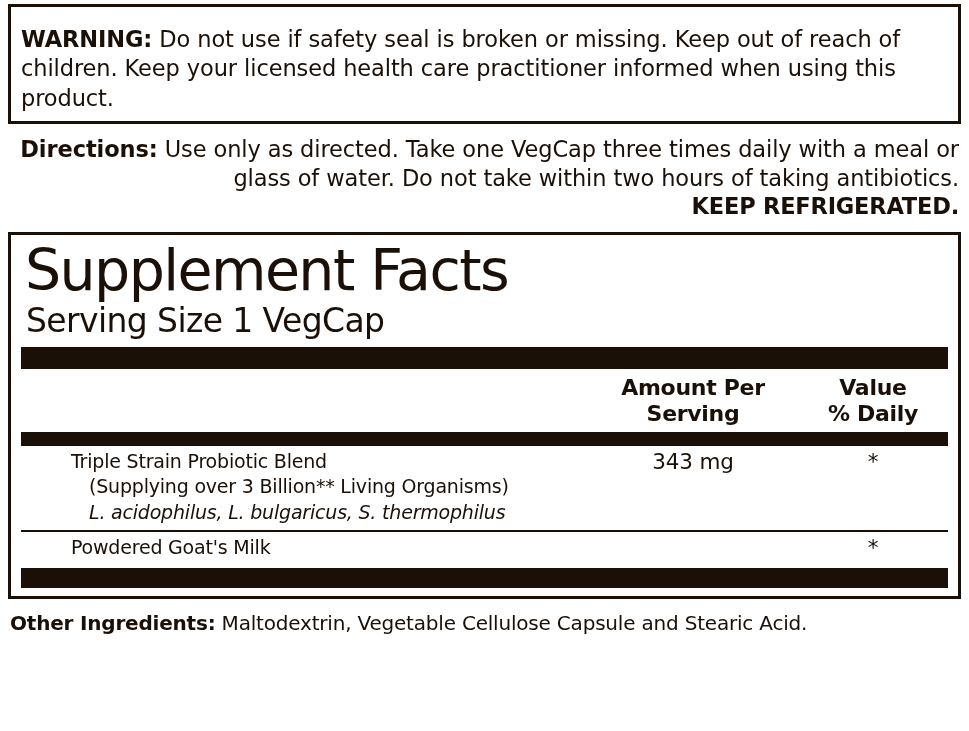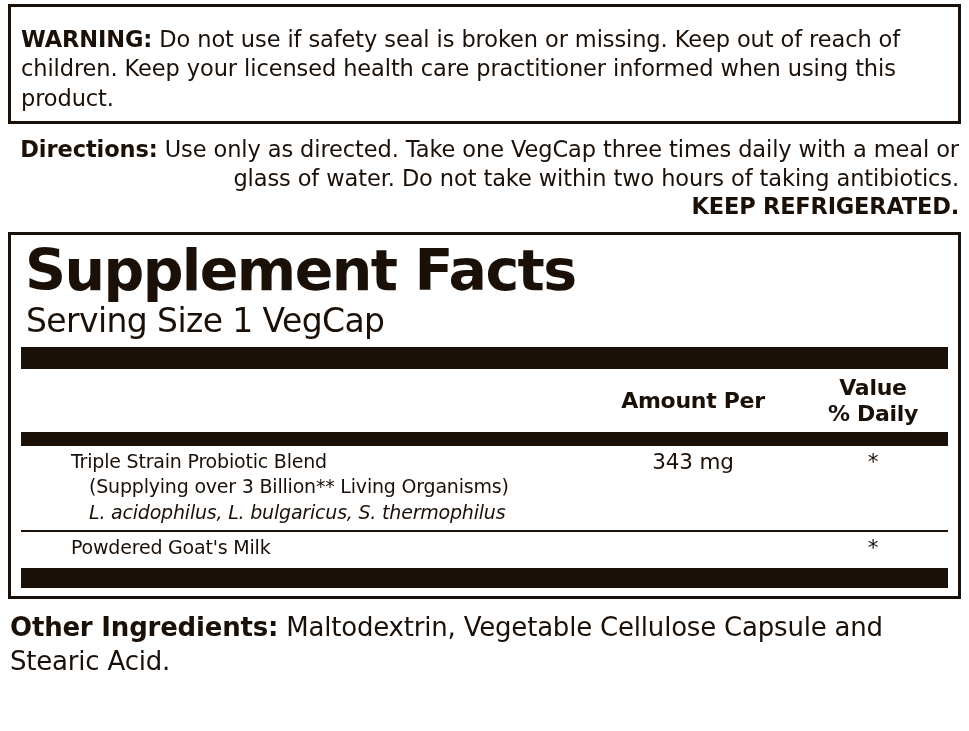--- a/index.html
+++ b/index.html
@@ -58,21 +58,21 @@
 
   
   .sf-panel {
     border: 3px solid #1a1008;
     box-sizing: border-box;
     margin-top: 10px;
     padding: 4px 10px 8px 10px;
   }
   .sf-title {
     font-size: 57px;
-    font-weight: bold;
+    font-weight: normal;
     letter-spacing: -1.6px;
     line-height: 1.02;
     margin: 2px 0 0 4px;
   }
   .sf-serving {
     font-size: 33px;
     letter-spacing: -0.6px;
     line-height: 1.1;
     margin: 4px 0 0 5px;
   }
@@ -157,21 +157,21 @@
   .sf-footnote {
     font-size: 21px;
     letter-spacing: -0.2px;
     margin-top: 6px;
     padding-left: 2px;
   }
 
   
   .other-ing {
     margin-top: 12px;
-    font-size: 26px;
+    font-size: 20px;
     line-height: 1.28;
     letter-spacing: -0.2px;
     padding: 0 2px;
   }
   .other-ing b { font-weight: bold; }
 </style>
 </head>
 <body>
 
 <div class="page">
@@ -190,20 +190,21 @@
   <div class="sf-panel">
     <div class="sf-title">Supplement Facts</div>
     <div class="sf-serving">Serving Size 1 VegCap</div>
 
     <div class="bar-thick"></div>
 
     <div class="sf-headrow">
       <div class="spacer"></div>
       <div class="col-amount">
         <div>Amount Per</div>
+        <div>Serving</div>
       </div>
       <div class="col-dv">
         <div>Value</div>
         <div>% Daily</div>
       </div>
     </div>
 
     <div class="bar-med"></div>
 
     <div class="sf-row">

